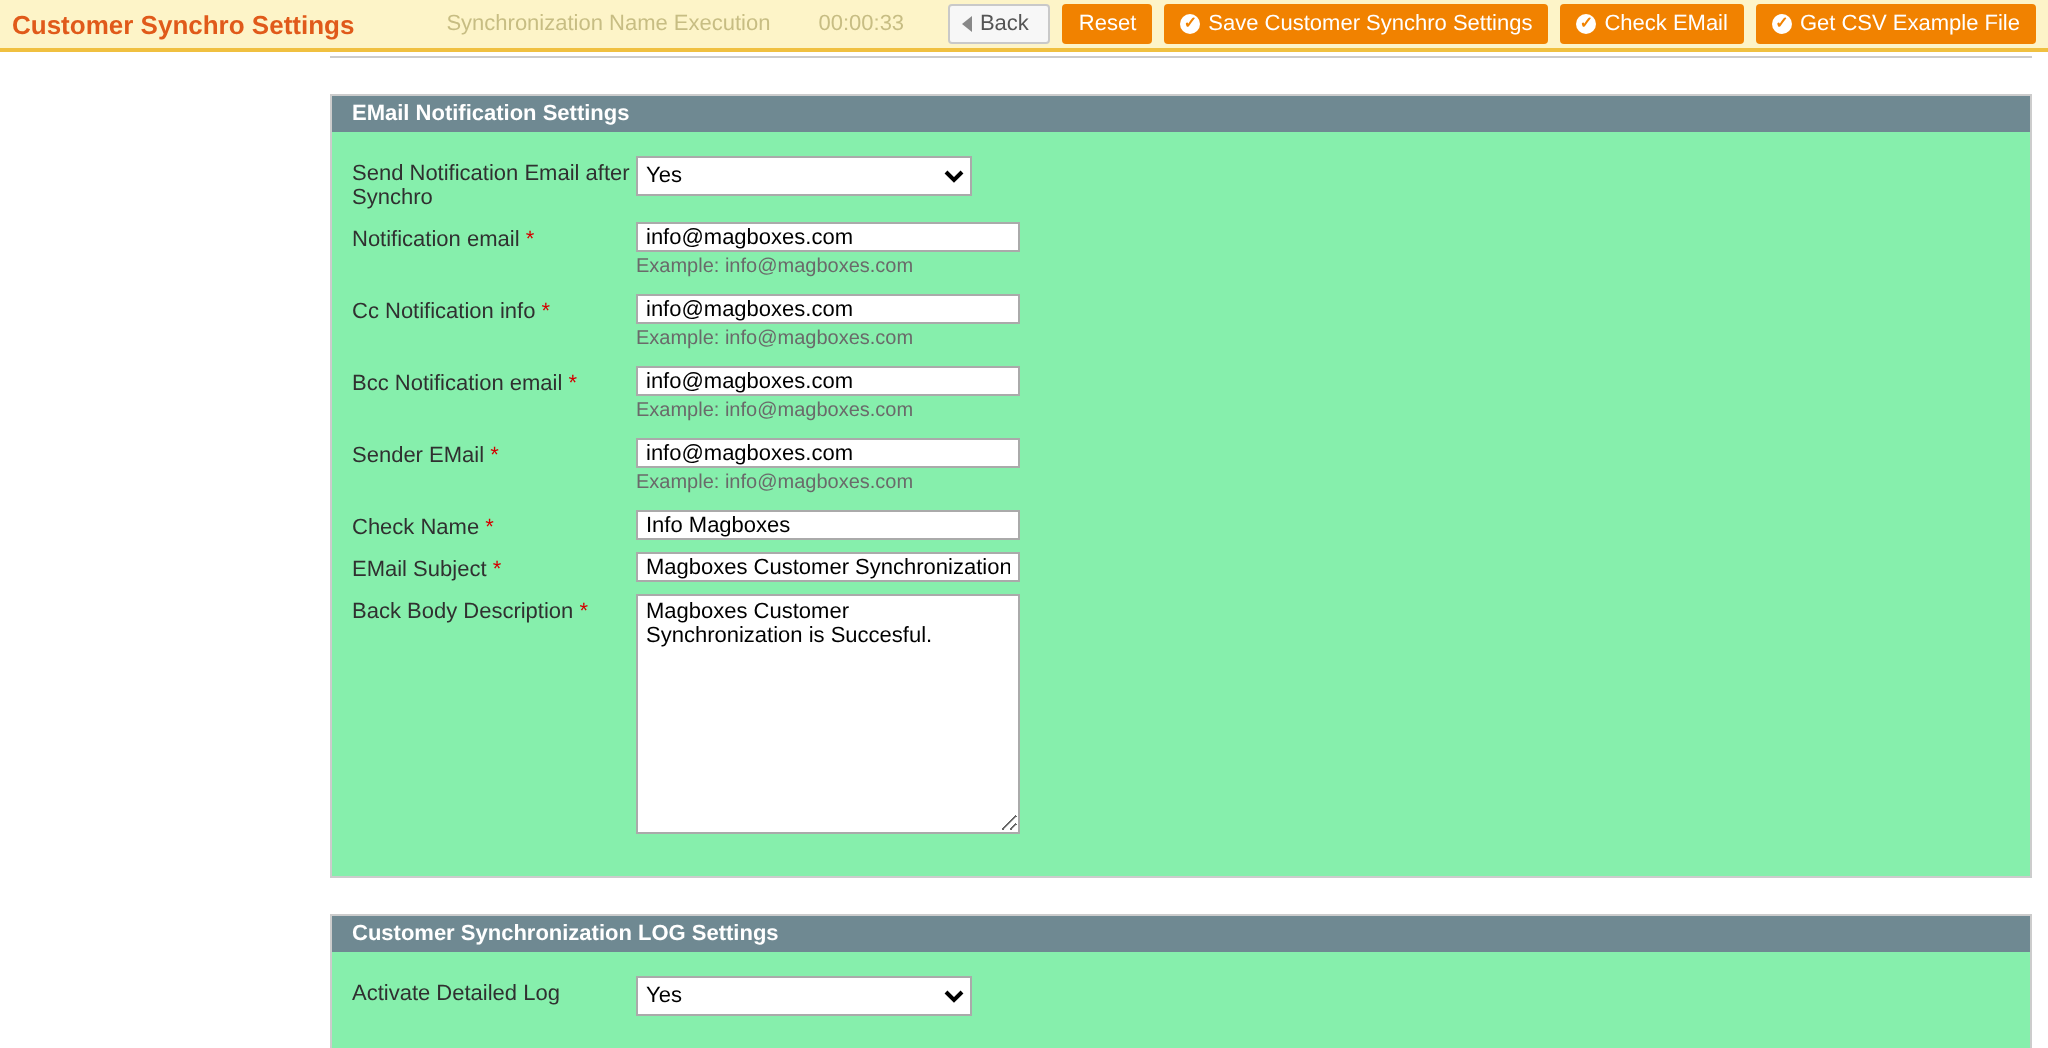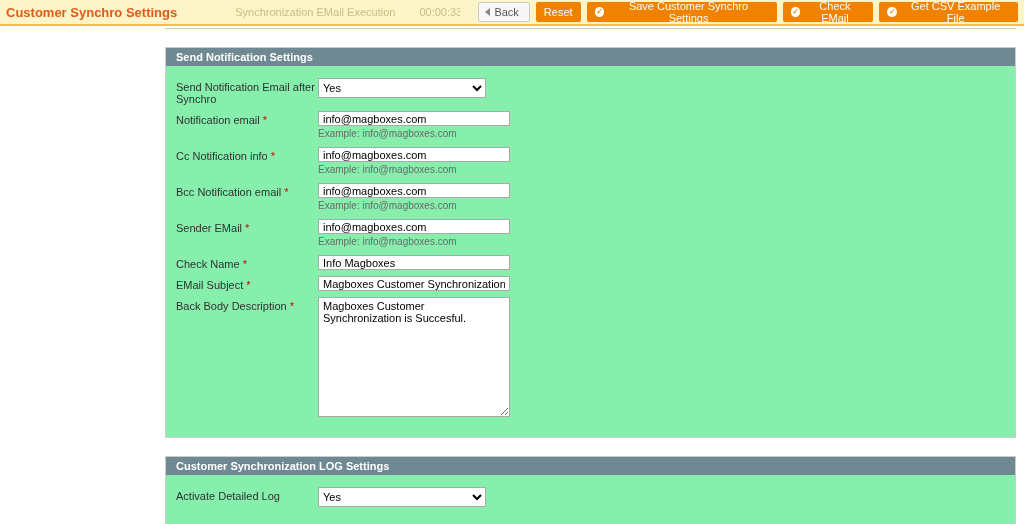--- a/index.html
+++ b/index.html
@@ -11,21 +11,21 @@
     background: #fff;
     width: 1024px;
   }
   .topbar {
     background: #fdf4c8;
     border-bottom: 2px solid #f0c040;
     height: 26px;
     display: flex;
     align-items: center;
     padding: 0 6px;
-    gap: 18px;
+    gap: 6px;
   }
   .page-title {
     color: #e05a1a;
     font-weight: bold;
     font-size: 13px;
     flex: 0 0 auto;
   }
   .top-fade {
     flex: 1 1 auto;
     display: flex;
@@ -163,21 +163,21 @@
     resize: both;
   }
 </style>
 </head>
 <body>
 
 <div class="topbar">
   <div class="page-title">Customer Synchro Settings</div>
   <div class="top-fade">
     <span>
-      <span>Synchronization EMail Execution</span><br>
+      <span>Synchronization Name Execution</span><br>
     </span>
     <span>00:00:33</span>
   </div>
   <div class="top-buttons">
     <button class="btn btn-gray">
       <span class="arrow-left"></span>
       <span>Back</span>
     </button>
     <button class="btn btn-orange">
       <span>Reset</span>
@@ -197,21 +197,21 @@
   </div>
 </div>
 
 <div class="page-wrap">
   <div class="left-gutter"></div>
   <div class="content">
 
     <div class="thin-line"></div>
 
     <div class="panel">
-      <div class="panel-header">Send Notification Settings</div>
+      <div class="panel-header">EMail Notification Settings</div>
       <div class="panel-body">
 
         <div class="form-row">
           <div class="form-label">Send Notification Email after Synchro</div>
           <div class="form-field">
             <select class="wsel">
               <option>Yes</option>
             </select>
           </div>
         </div>

